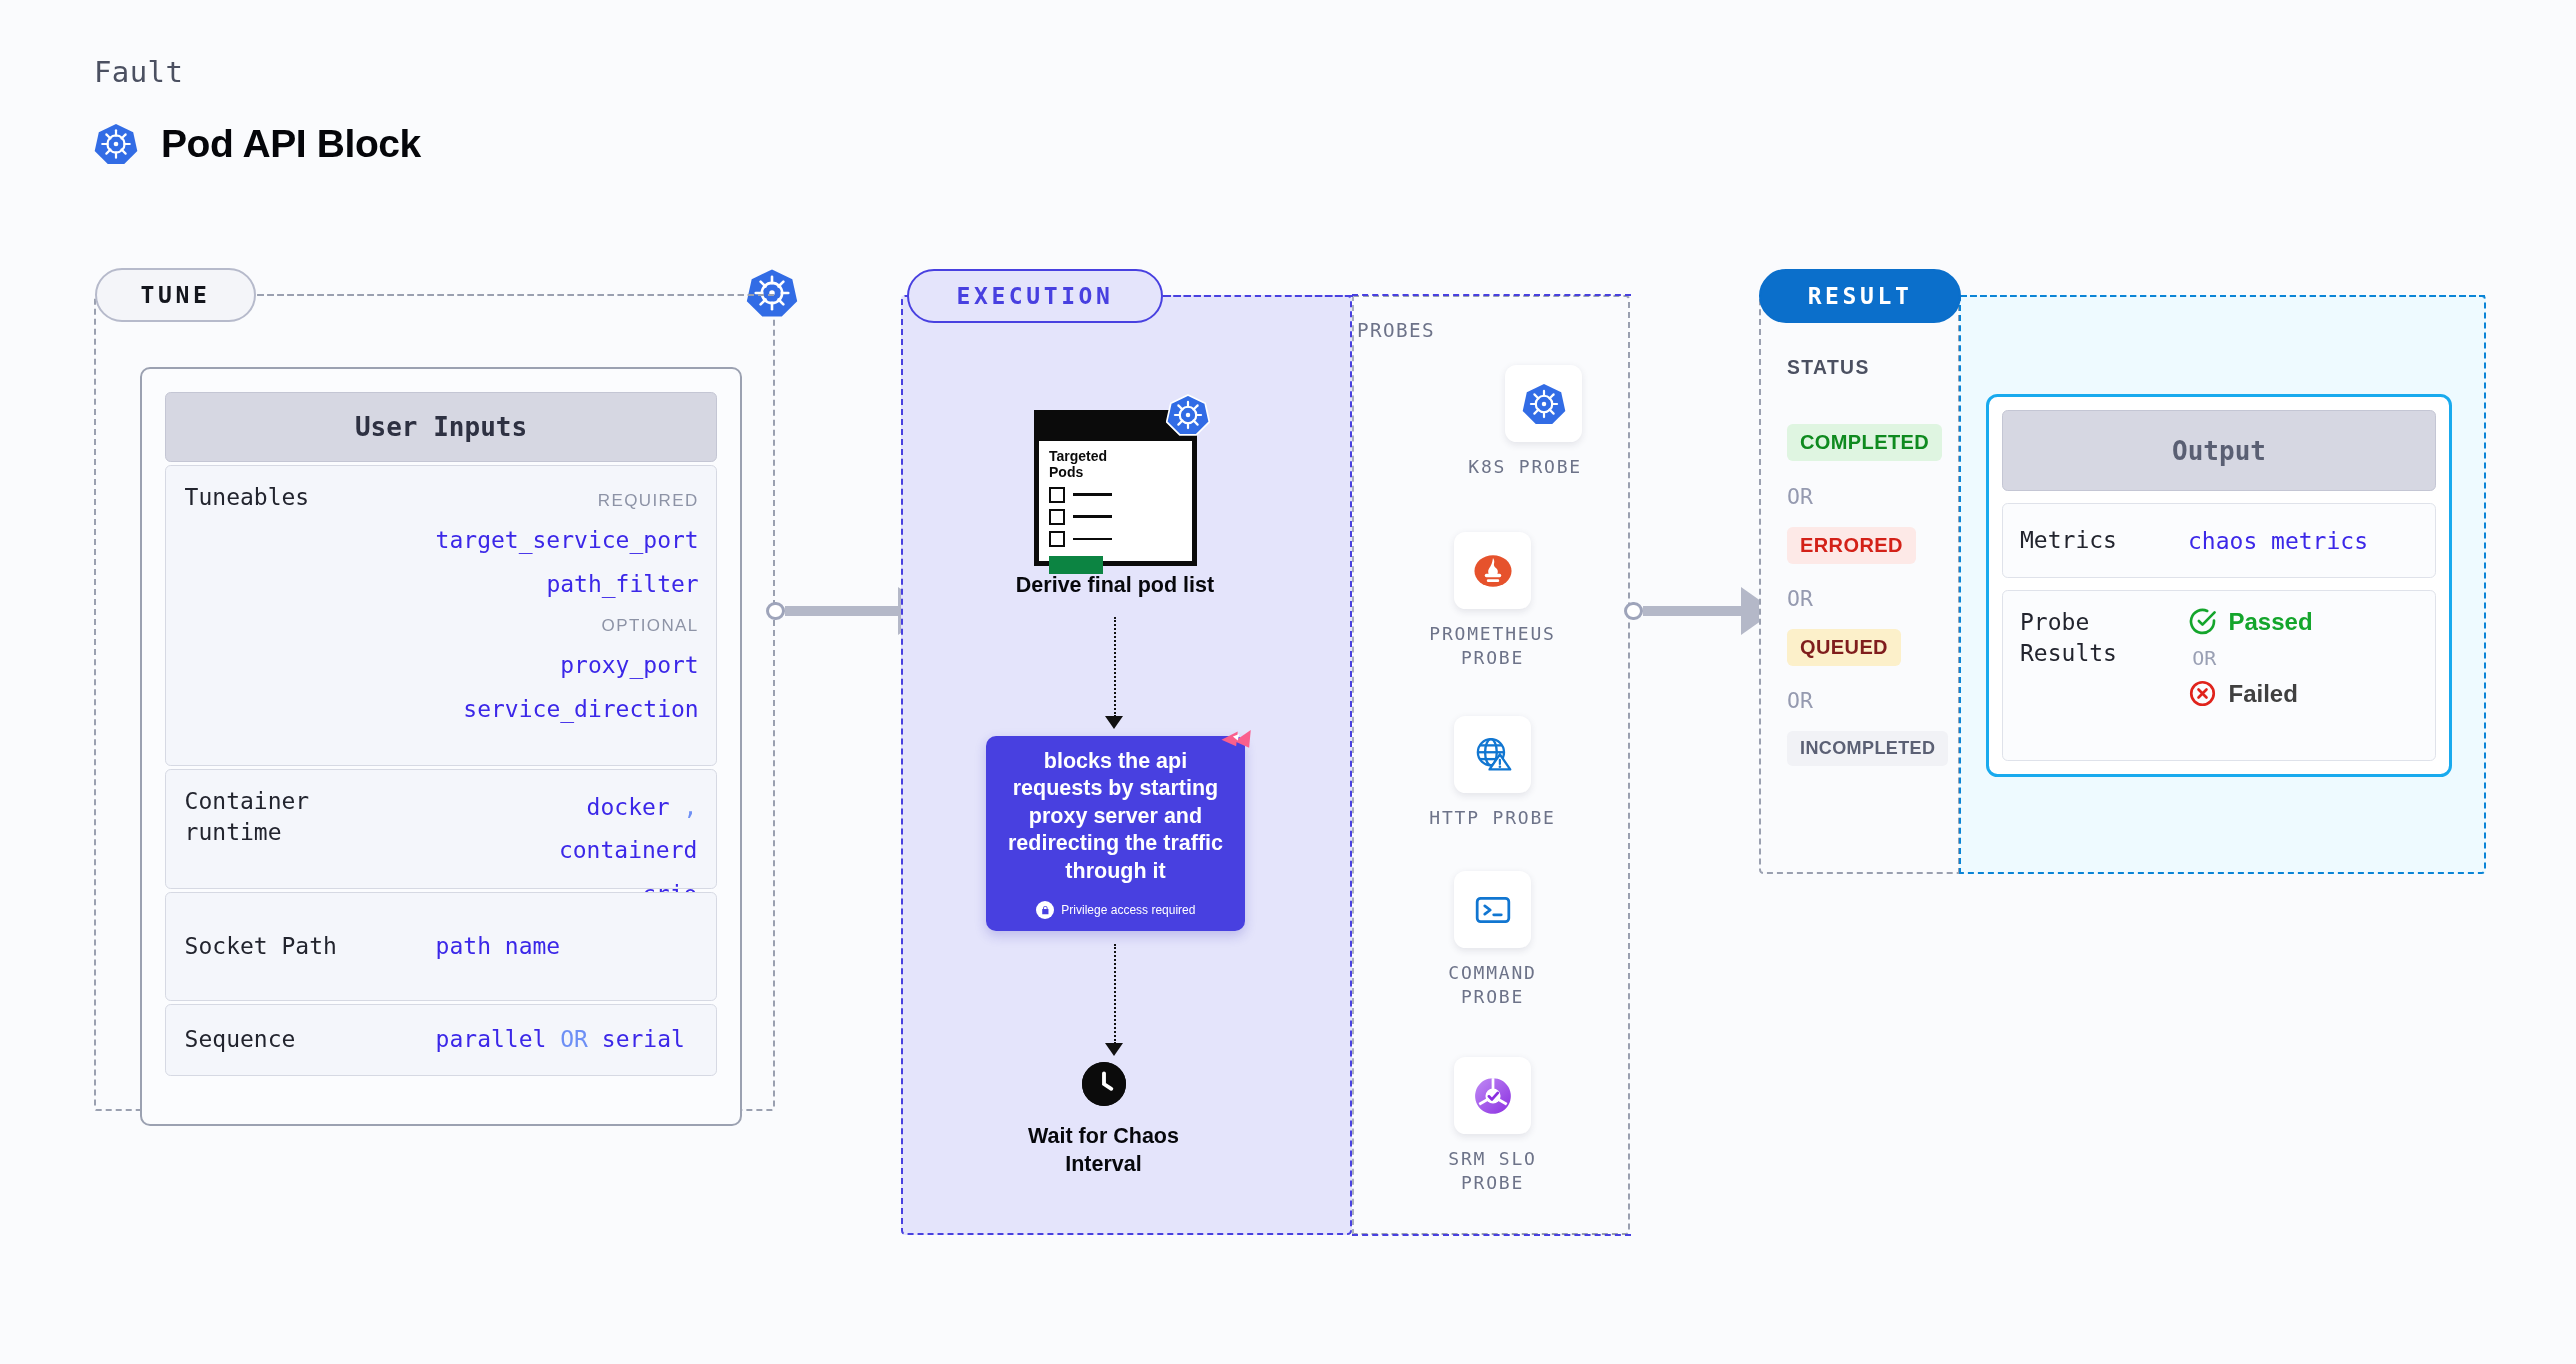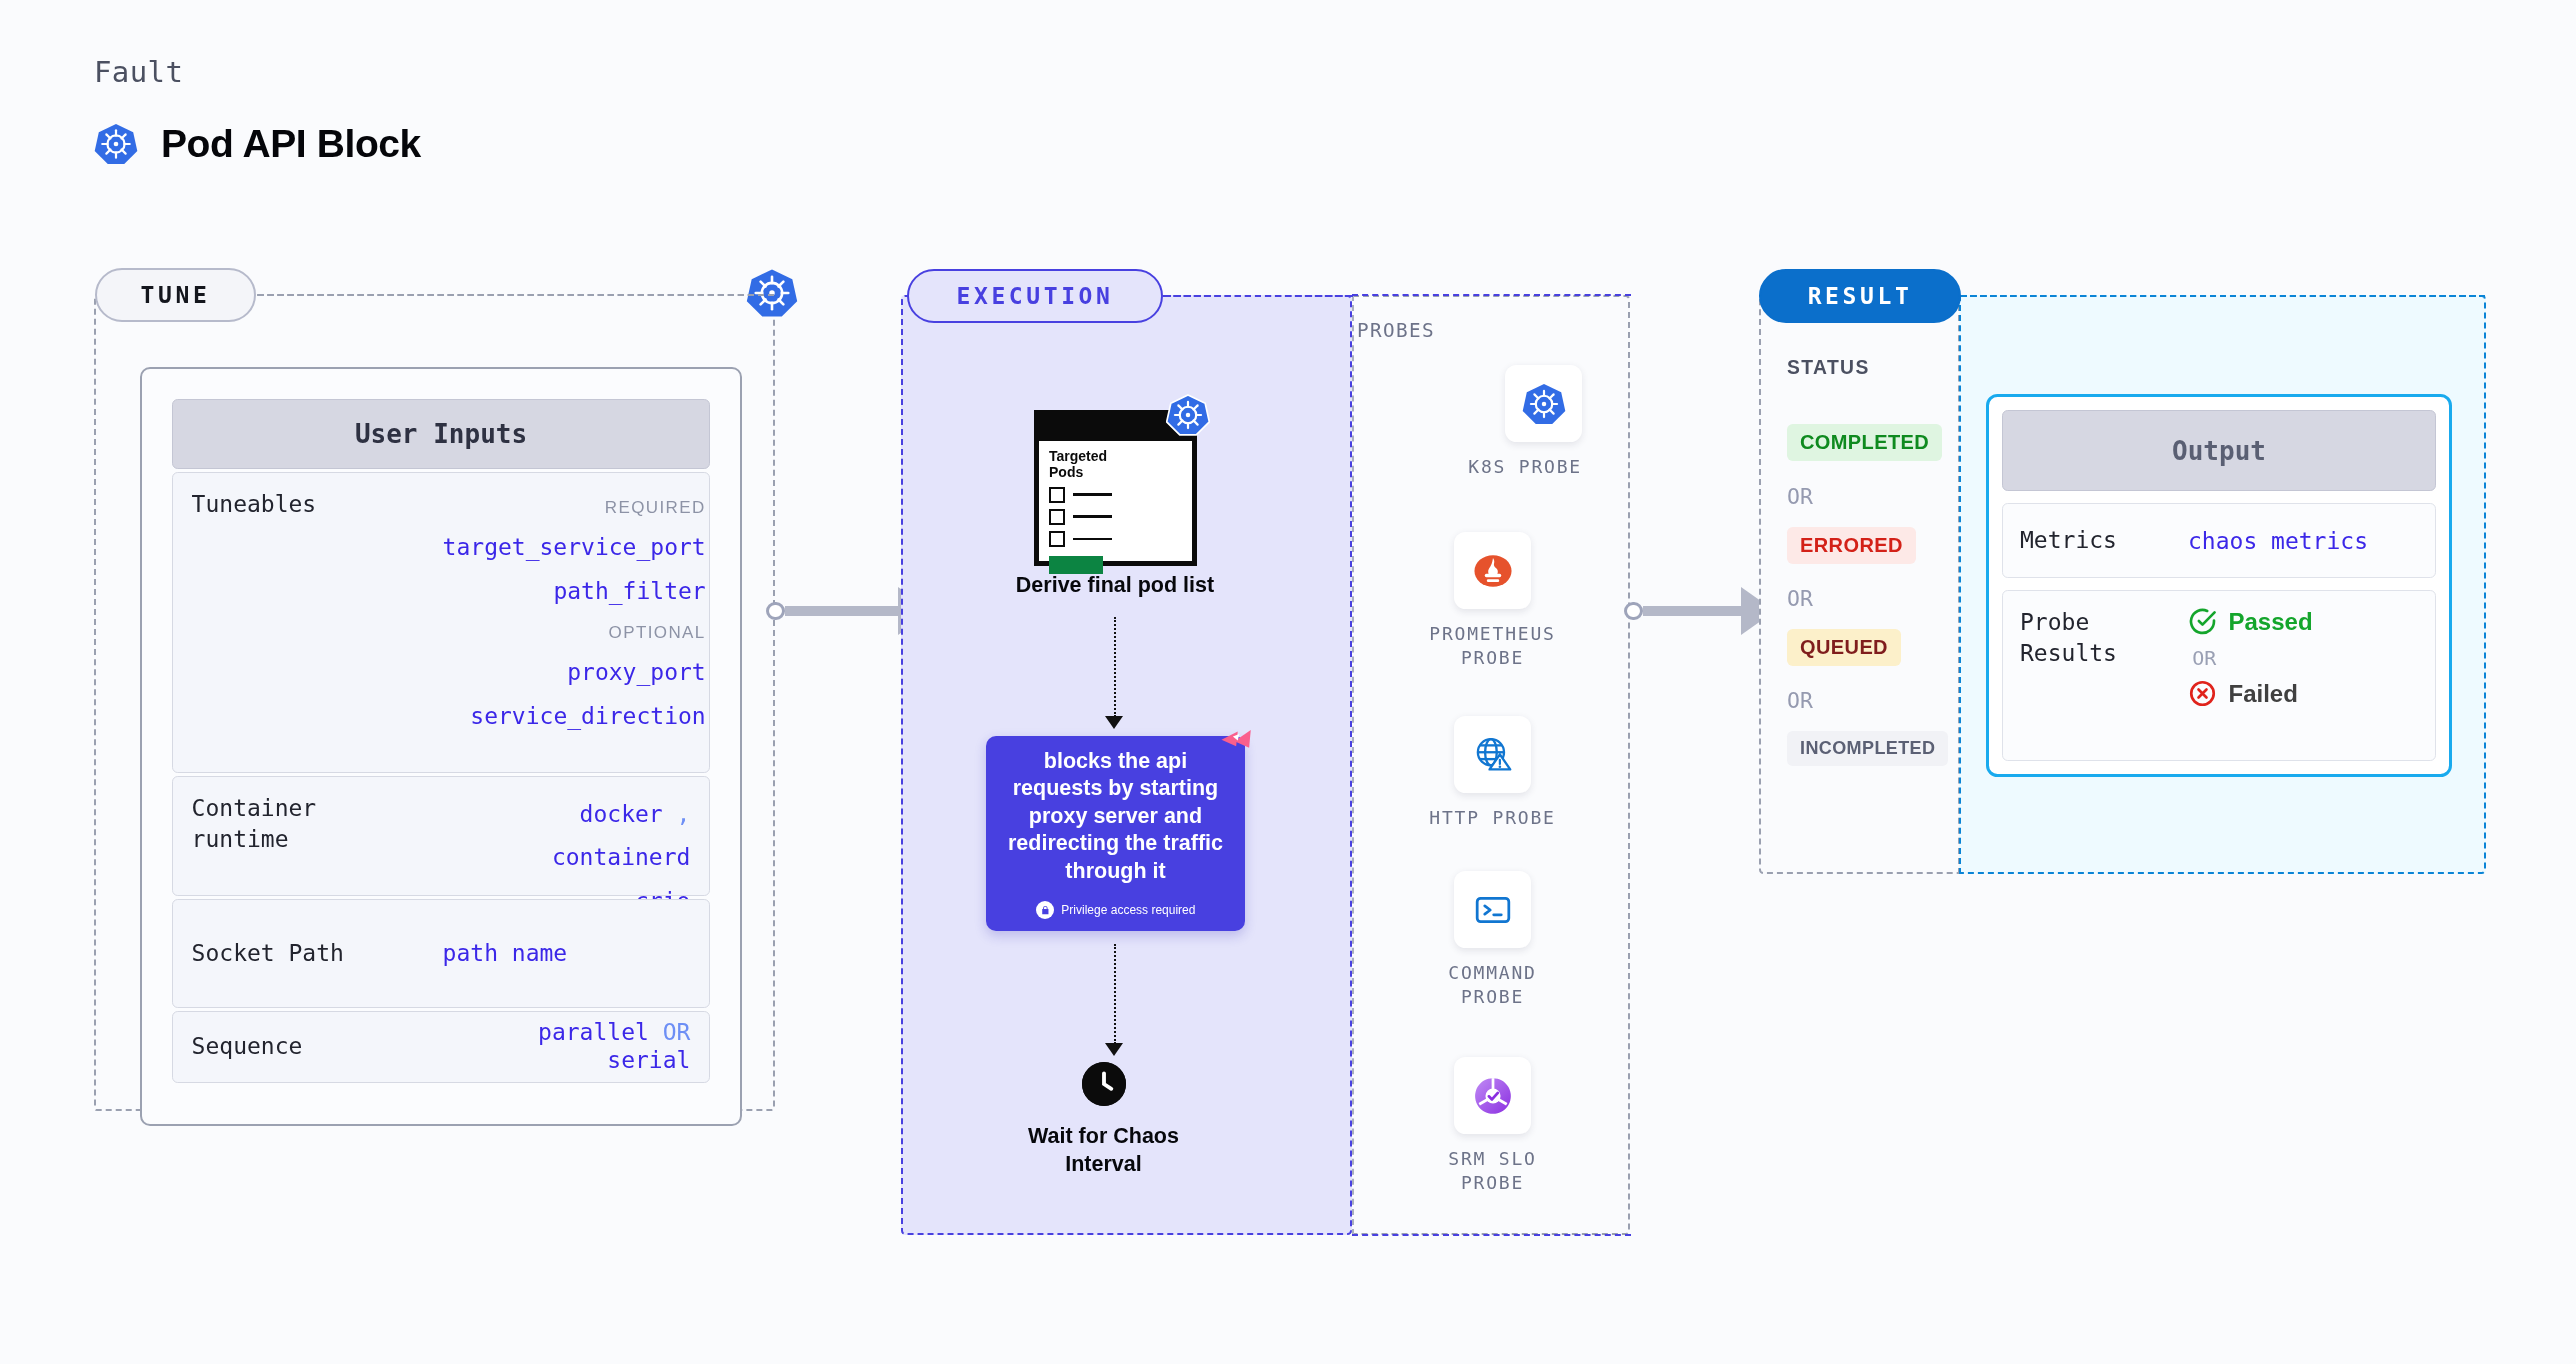--- a/index.html
+++ b/index.html
@@ -82,21 +82,21 @@
   #result-pill {
     left: 1759px; top: 269px; width: 202px; height: 54px;
     background: #0b6fcb; border: 2.1px solid #0b6fcb; color: #ffffff;
     font-size: 23px;
   }
 
   
   #tune-card {
     position: absolute; left: 140px; top: 367px; width: 602px; height: 759px;
     background: #fbfcfe; border: 2.1px solid #9ba1b1; border-radius: 10px;
-    padding: 30px; display: flex; flex-direction: column; gap: 3px;
+    padding: 23px; display: flex; flex-direction: column; gap: 3px;
   }
   .ui-head {
     height: 70px; background: #d6d7e2; border: 0.7px solid #c4c6d4; border-radius: 5.7px;
     display: flex; align-items: center; justify-content: center;
     font-family: "DejaVu Sans Mono", monospace; font-size: 26px;
     font-weight: 700; color: #2e3142;
   }
   .tune-row {
     background: #f4f6fb; border: 0.7px solid #d6d9e3; border-radius: 5.7px;
     display: flex; padding: 15.8px 18.6px;

